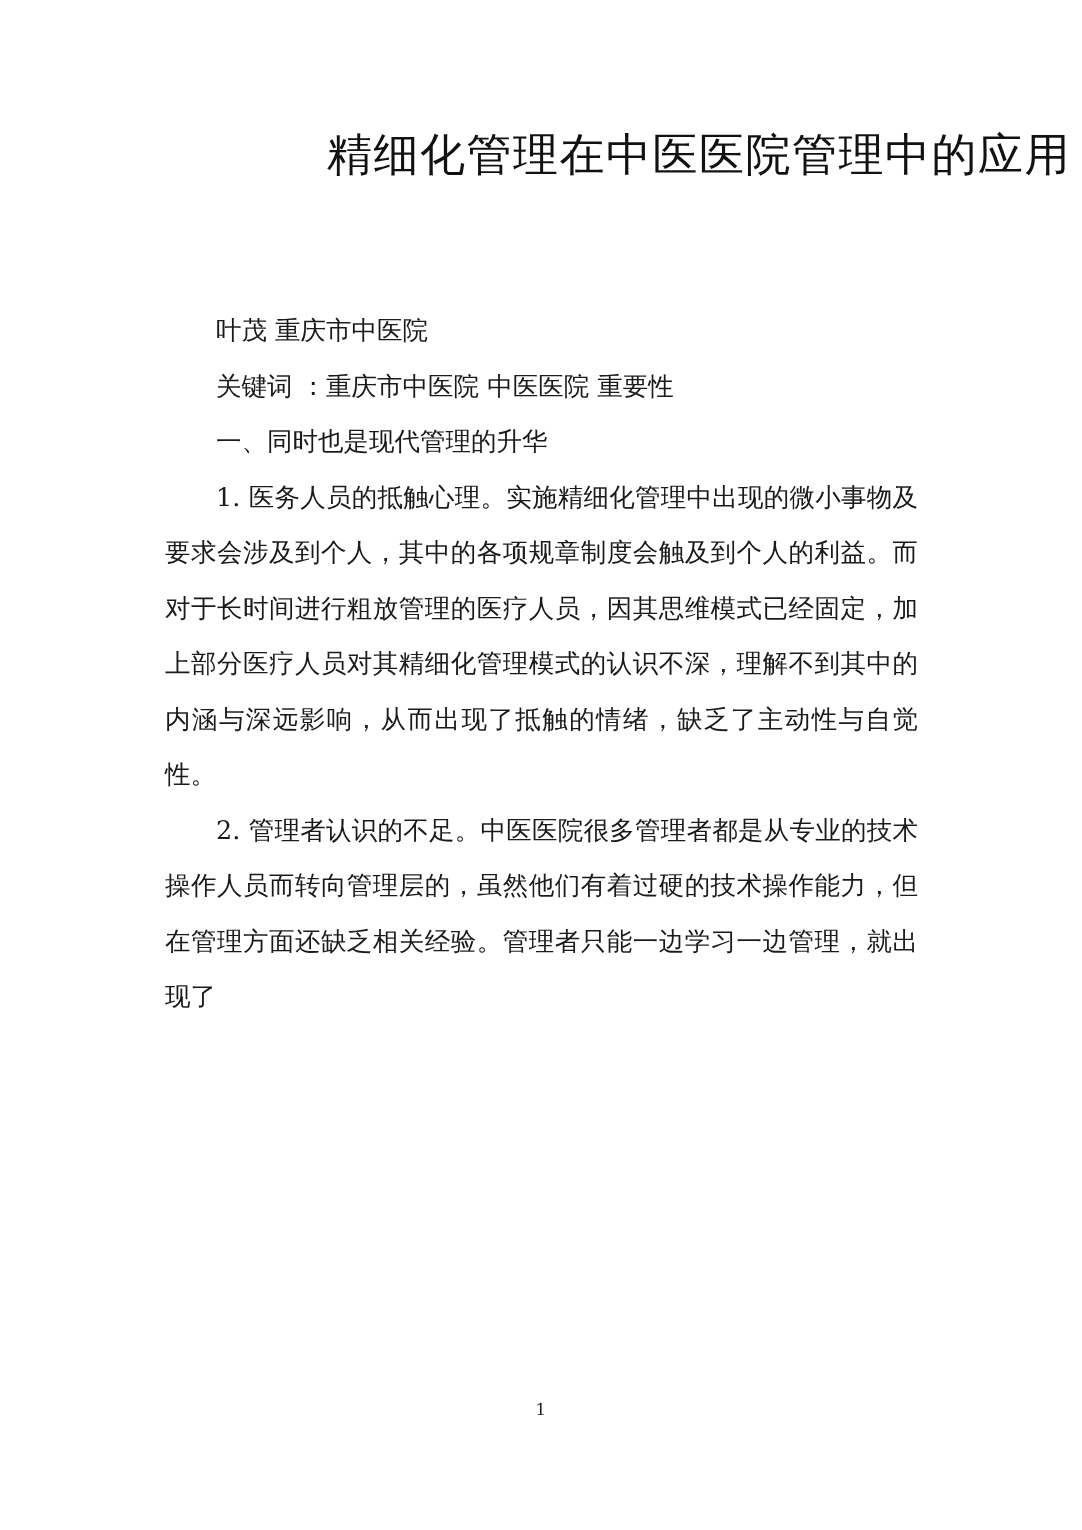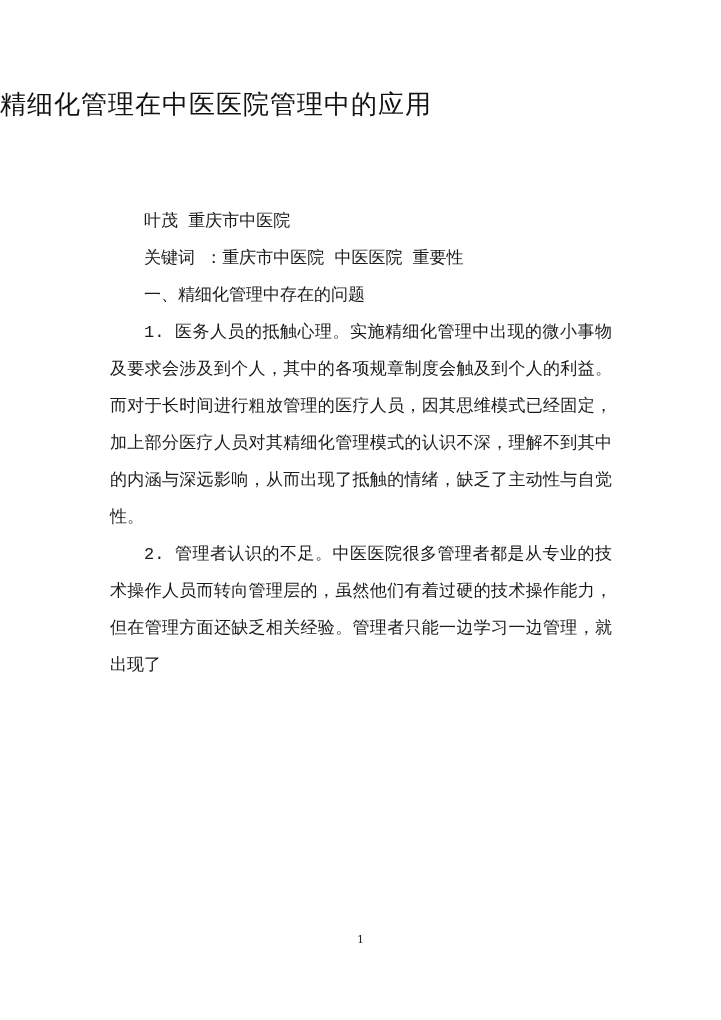--- a/index.html
+++ b/index.html
@@ -20,36 +20,35 @@
       left: 0; top: 0;
       width: 721px;
       height: 1020px;
       background: #ffffff;
     }
     .title {
       position: absolute;
       left: 0;
       width: 714px;
       top: 84px;
-      text-align: left;
-      font-size: 26px;
+      text-align: right;
+      font-size: 30px;
       line-height: 40px;
       letter-spacing: 1px;
       color: #111;
     }
     .body-text {
       position: absolute;
       left: 110px;
       width: 502px;
       top: 203px;
       font-size: 17px;
       line-height: 37px;
       text-align: justify;
       text-justify: inter-character;
-      font-family: Liberation Mono, monospace;
     }
     .body-text p {
       margin: 0;
       text-indent: 2em;
     }
     .body-text p.author,
     .body-text p.keywords,
     .body-text p.heading {
       text-indent: 2em;
     }
@@ -66,19 +65,19 @@
   </style>
 </head>
 <body>
 
 <div class="page">
   <div class="title">精细化管理在中医医院管理中的应用</div>
 
   <div class="body-text">
     <p class="author">叶茂  重庆市中医院</p>
     <p class="keywords">关键词  ：重庆市中医院  中医医院  重要性</p>
-    <p class="heading">一、精细化管理中存在的问题</p>
+    <p class="heading">一、同时也是现代管理的升华</p>
     <p>1. 医务人员的抵触心理。实施精细化管理中出现的微小事物及要求会涉及到个人，其中的各项规章制度会触及到个人的利益。而对于长时间进行粗放管理的医疗人员，因其思维模式已经固定，加上部分医疗人员对其精细化管理模式的认识不深，理解不到其中的内涵与深远影响，从而出现了抵触的情绪，缺乏了主动性与自觉性。</p>
     <p>2. 管理者认识的不足。中医医院很多管理者都是从专业的技术操作人员而转向管理层的，虽然他们有着过硬的技术操作能力，但在管理方面还缺乏相关经验。管理者只能一边学习一边管理，就出现了</p>
   </div>
 
   <div class="page-number">1</div>
 </div>
 
 </body></html>

